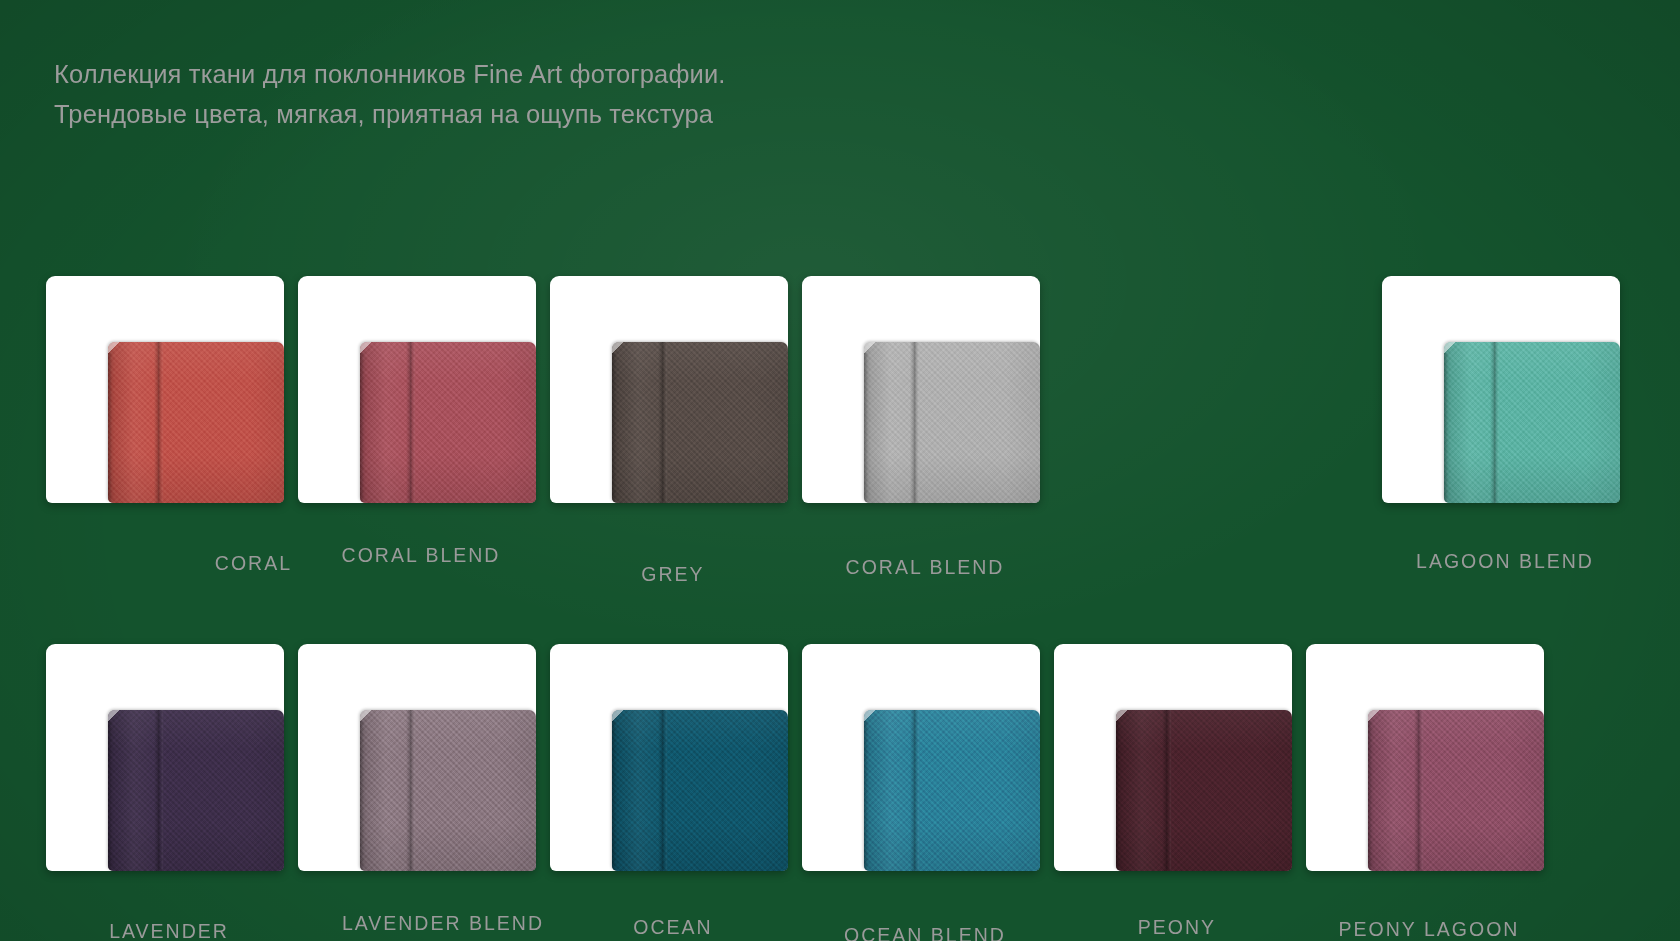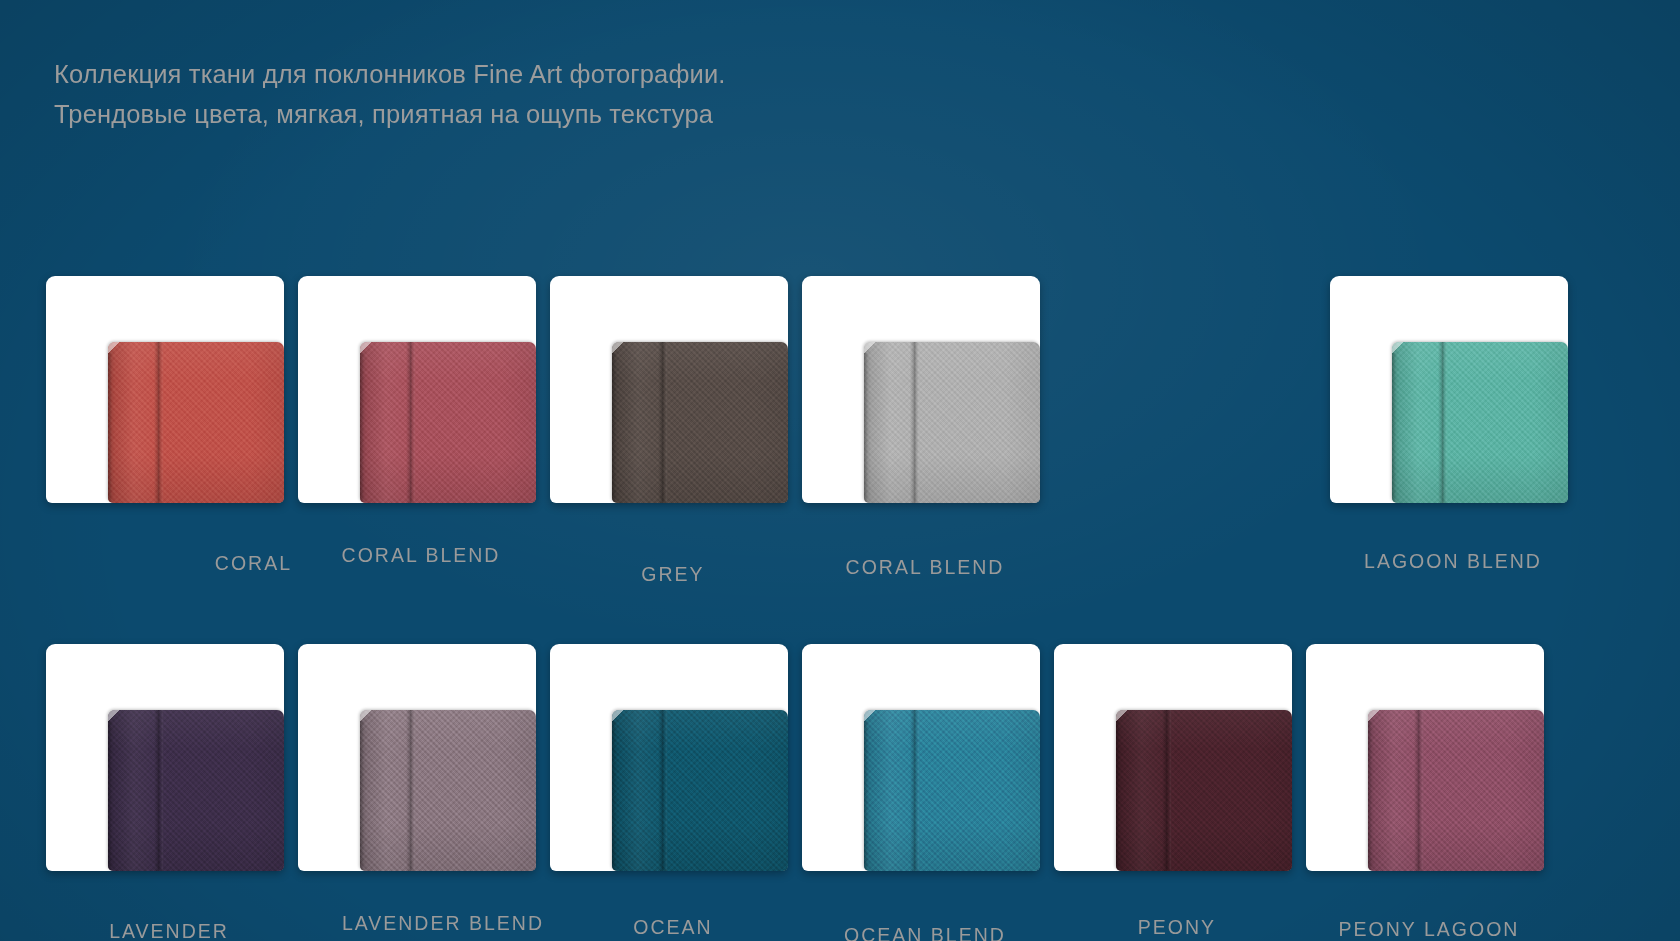--- a/index.html
+++ b/index.html
@@ -6,21 +6,21 @@
   html, body {
     margin: 0;
     padding: 0;
     background: #363636;
   }
   #page {
     position: relative;
     width: 1680px;
     height: 941px;
     overflow: hidden;
-    background: #0c4a6e;
+    background: #14532d;
     font-family: "Liberation Sans", sans-serif;
     -webkit-font-smoothing: antialiased;
   }
   
   #page::before {
     content: "";
     position: absolute;
     left: 0; top: 0; right: 0; bottom: 0;
     background:
       radial-gradient(ellipse 900px 520px at 48% 30%, rgba(255,255,255,0.050) 0%, rgba(255,255,255,0.018) 45%, rgba(255,255,255,0) 72%),
@@ -230,21 +230,21 @@
               <div class="swatch-base" style="background: rgb(176, 176, 176);"></div>
               <div class="swatch-weave"></div>
               <div class="swatch-shade"></div>
               <div class="swatch-seam"></div>
               <div class="swatch-edge-hi"></div>
               <div class="swatch-corner"></div>
             </div>
           </div>
           <div class="label" style="top: 280px;">CORAL BLEND</div>
         </div>
-        <div class="cell" style="left: 1330px;">
+        <div class="cell" style="left: 1382px;">
           <div class="card">
             <div class="swatch">
               <div class="swatch-base" style="background: rgb(92, 179, 164);"></div>
               <div class="swatch-weave"></div>
               <div class="swatch-shade"></div>
               <div class="swatch-seam"></div>
               <div class="swatch-edge-hi"></div>
               <div class="swatch-corner"></div>
             </div>
           </div>

